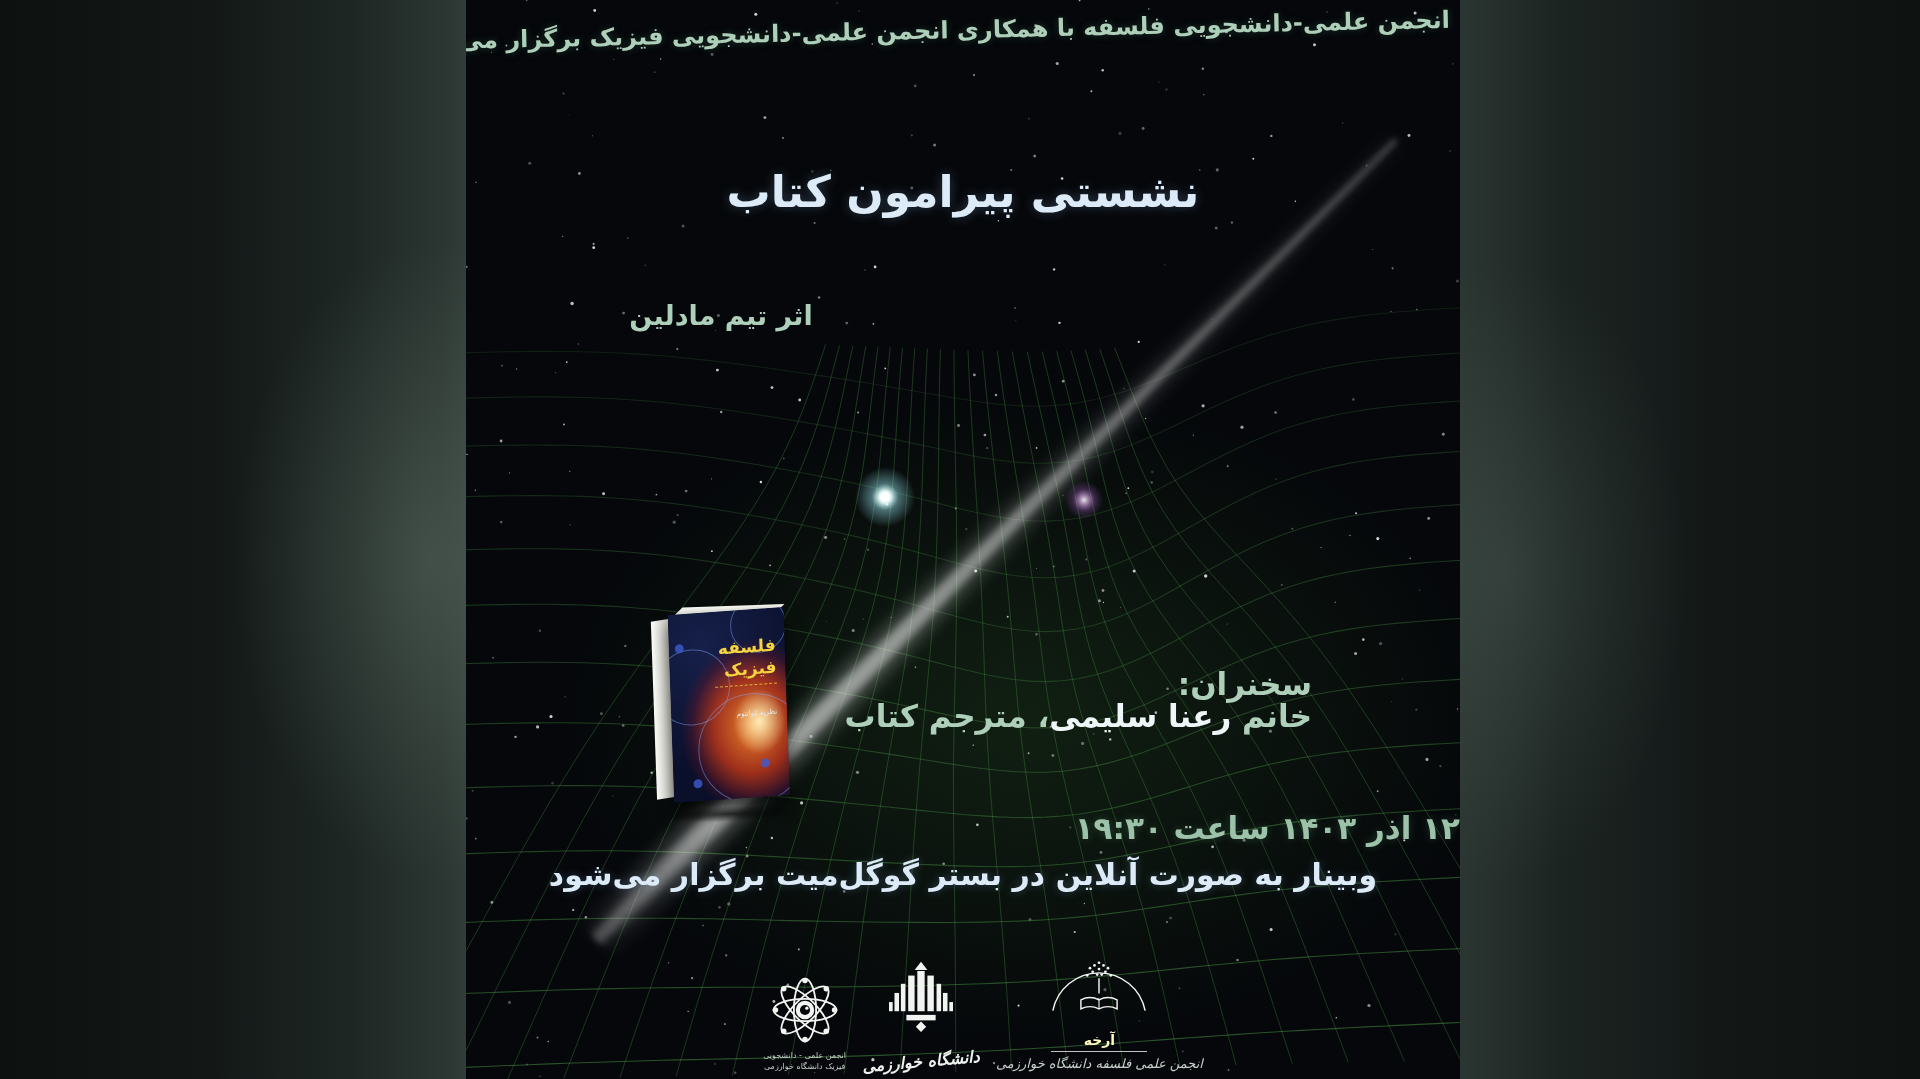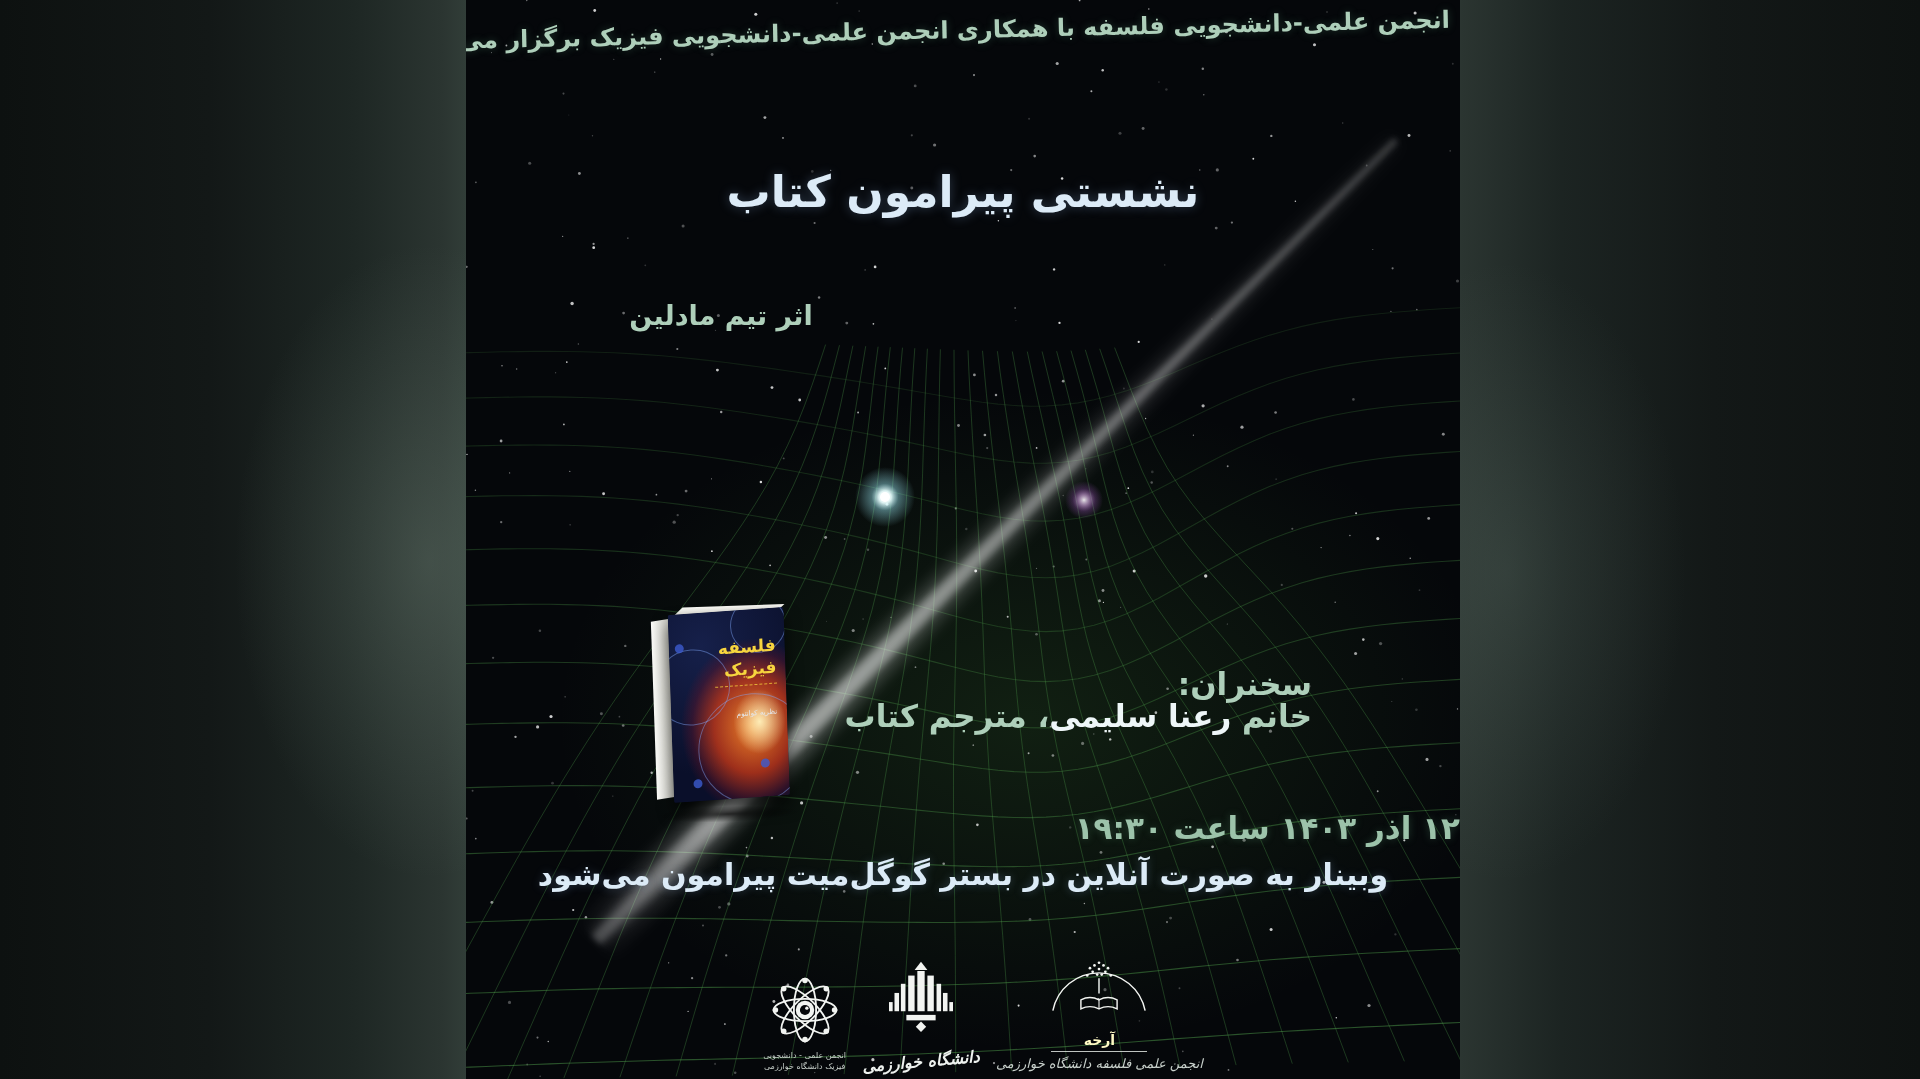--- a/index.html
+++ b/index.html
@@ -442,21 +442,21 @@
         <polygon points="928.6,138.6 931.4,141.4 134.6,944.6 125.4,935.4" fill="#ffffff" opacity="0.22" filter="url(#blur3)"></polygon>
       </g>
     </svg>
 
     <div class="txt organizer">انجمن علمی-دانشجویی فلسفه با همکاری انجمن علمی-دانشجویی فیزیک برگزار می‌کند:</div>
     <div class="txt title1">نشستی پیرامون کتاب</div>
     <div class="txt author">اثر تیم مادلین</div>
     <div class="txt speaker-label">سخنران:</div>
     <div class="txt speaker-line"><span>خانم </span><span class="name">رعنا سلیمی</span><span>، مترجم کتاب</span></div>
     <div class="txt datetime">۱۲ اذر ۱۴۰۳ ساعت ۱۹:۳۰</div>
-    <div class="txt webinar">وبینار به صورت آنلاین در بستر گوگل‌میت پیرامون می‌شود</div>
+    <div class="txt webinar">وبینار به صورت آنلاین در بستر گوگل‌میت برگزار می‌شود</div>
 
     <div class="book">
       <div class="pages-top"></div>
       <div class="pages-left"></div>
       <div class="cover">
         <div class="ring r1"></div>
         <div class="ring r2"></div>
         <div class="ring r3"></div>
         <div class="dot" style="left:6px;top:30px;"></div>
         <div class="dot" style="left:88px;top:150px;"></div>

